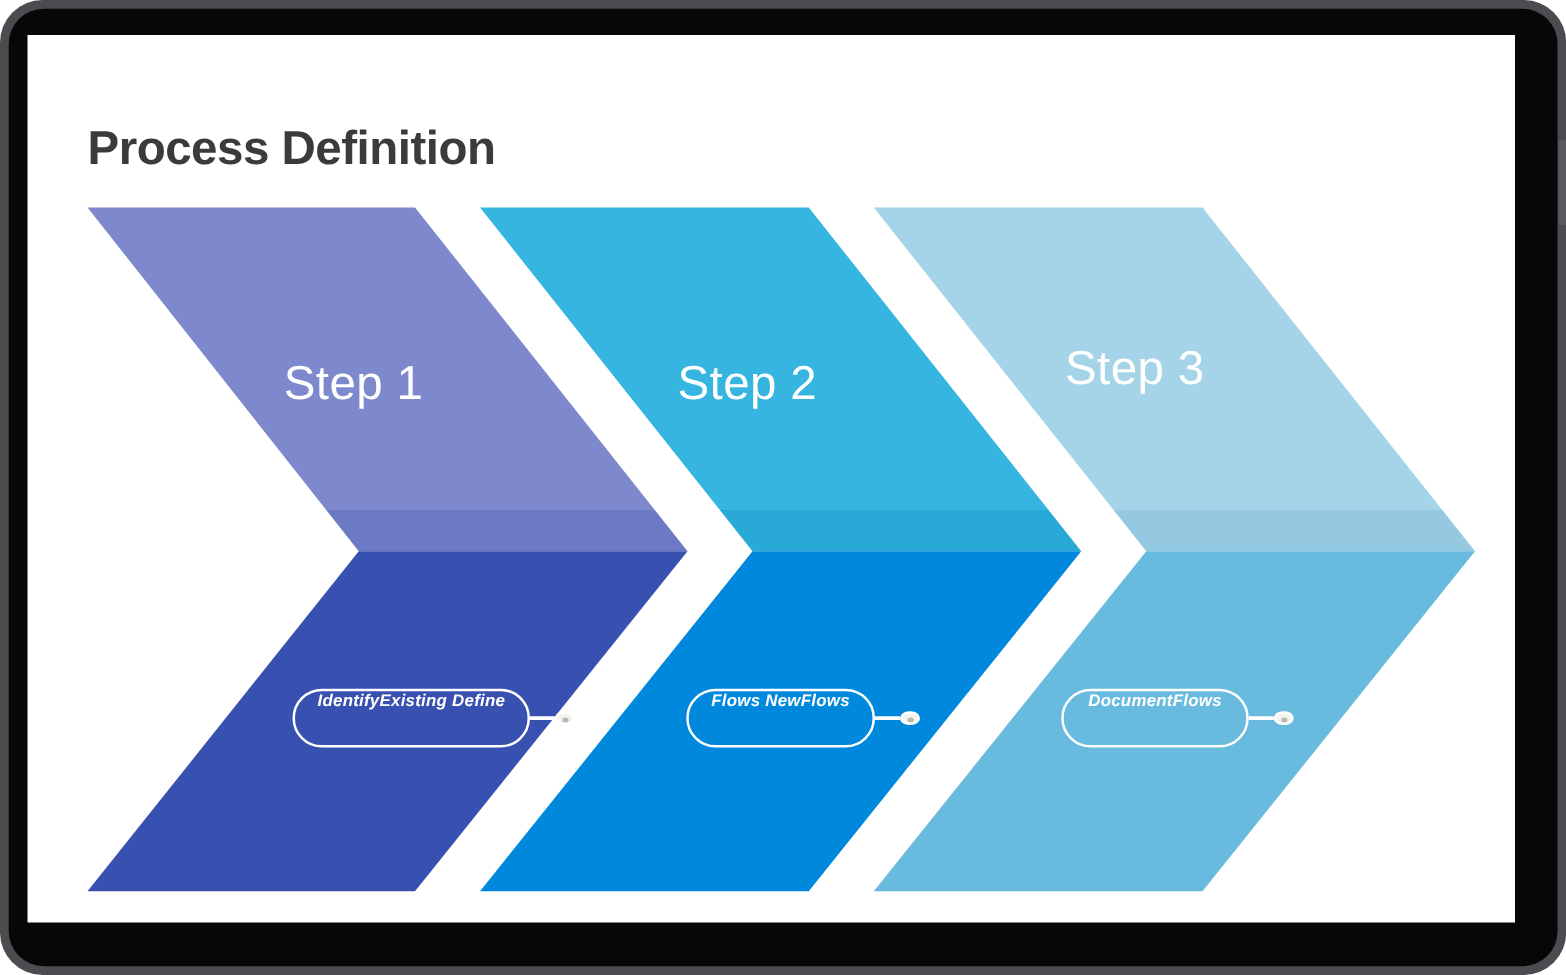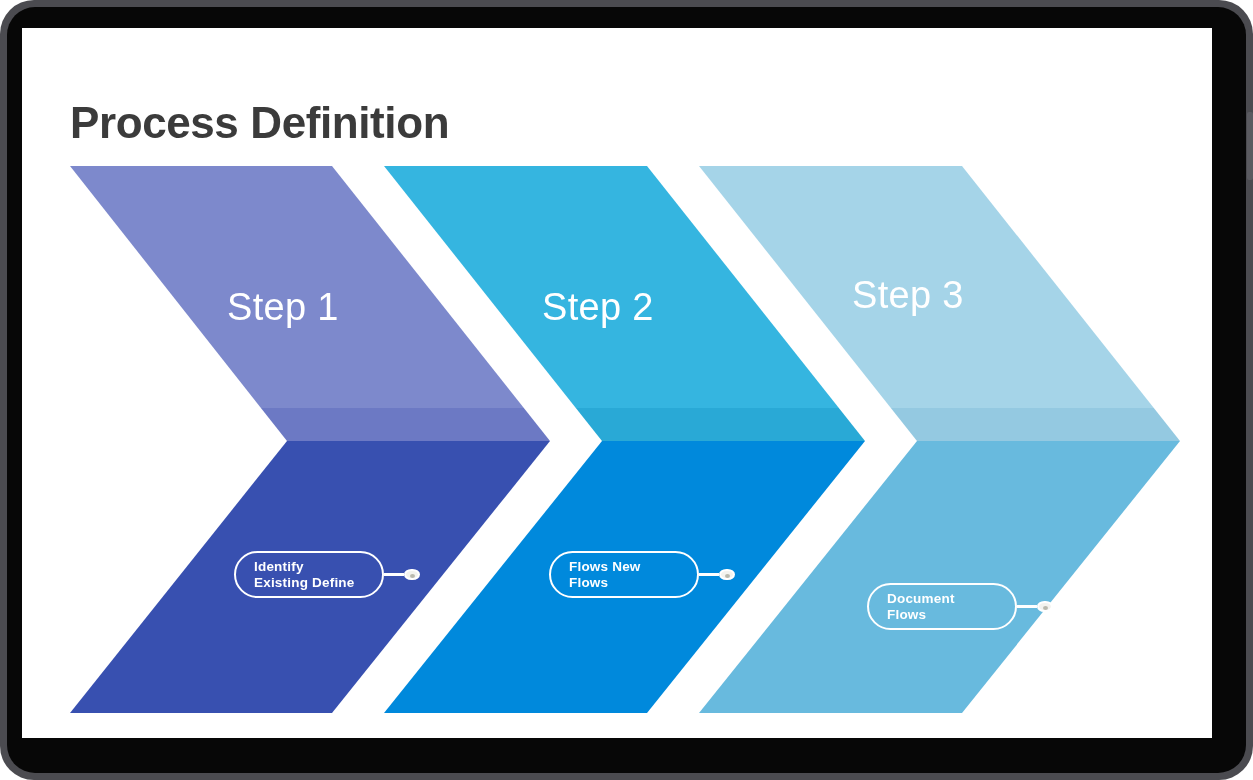--- a/index.html
+++ b/index.html
@@ -36,21 +36,21 @@
     position: absolute;
     left: 22px; top: 28px;
     width: 1190px; height: 710px;
     background: #ffffff;
     overflow: hidden;
   }
 
   #page-title {
     position: absolute;
     left: 48px; top: 70px;
-    font-size: 44px;
+    font-size: 38px;
     font-weight: bold;
     color: #3b3b3b;
     letter-spacing: -0.4px;
     white-space: nowrap;
   }
 
   #chevron-stage {
     position: absolute;
     left: 0; top: 0;
     width: 1190px; height: 710px;
@@ -72,24 +72,25 @@
   .callout {
     position: absolute;
     display: flex;
     align-items: center;
   }
   .callout-pill {
     border: 2.5px solid #ffffff;
     border-radius: 26px;
     height: 47px;
     display: flex;
-    flex-direction: column;
+    flex-direction: row;
     justify-content: center;
     padding: 0 18px;
     min-width: 150px;
+    font-style: italic;
   }
   .callout-pill .line {
     font-size: 13.5px;
     font-weight: bold;
     color: #ffffff;
     line-height: 16px;
     white-space: nowrap;
     letter-spacing: 0.2px;
   }
   .callout-connector {
@@ -109,21 +110,21 @@
     content: "";
     position: absolute;
     left: 4px; top: 2.5px;
     width: 5px; height: 4px;
     border-radius: 50%;
     background: #b9b9ae;
   }
 
   #callout-1 { left: 212px; top: 523px; }
   #callout-2 { left: 527px; top: 523px; }
-  #callout-3 { left: 845px; top: 523px; margin-top: 32px; }
+  #callout-3 { left: 827px; top: 523px; }
 </style>
 </head>
 <body>
 
 <div id="device-frame">
   <div id="device-inner-bezel"></div>
   <div id="device-side-button"></div>
 
   <div id="slide-canvas">
 

